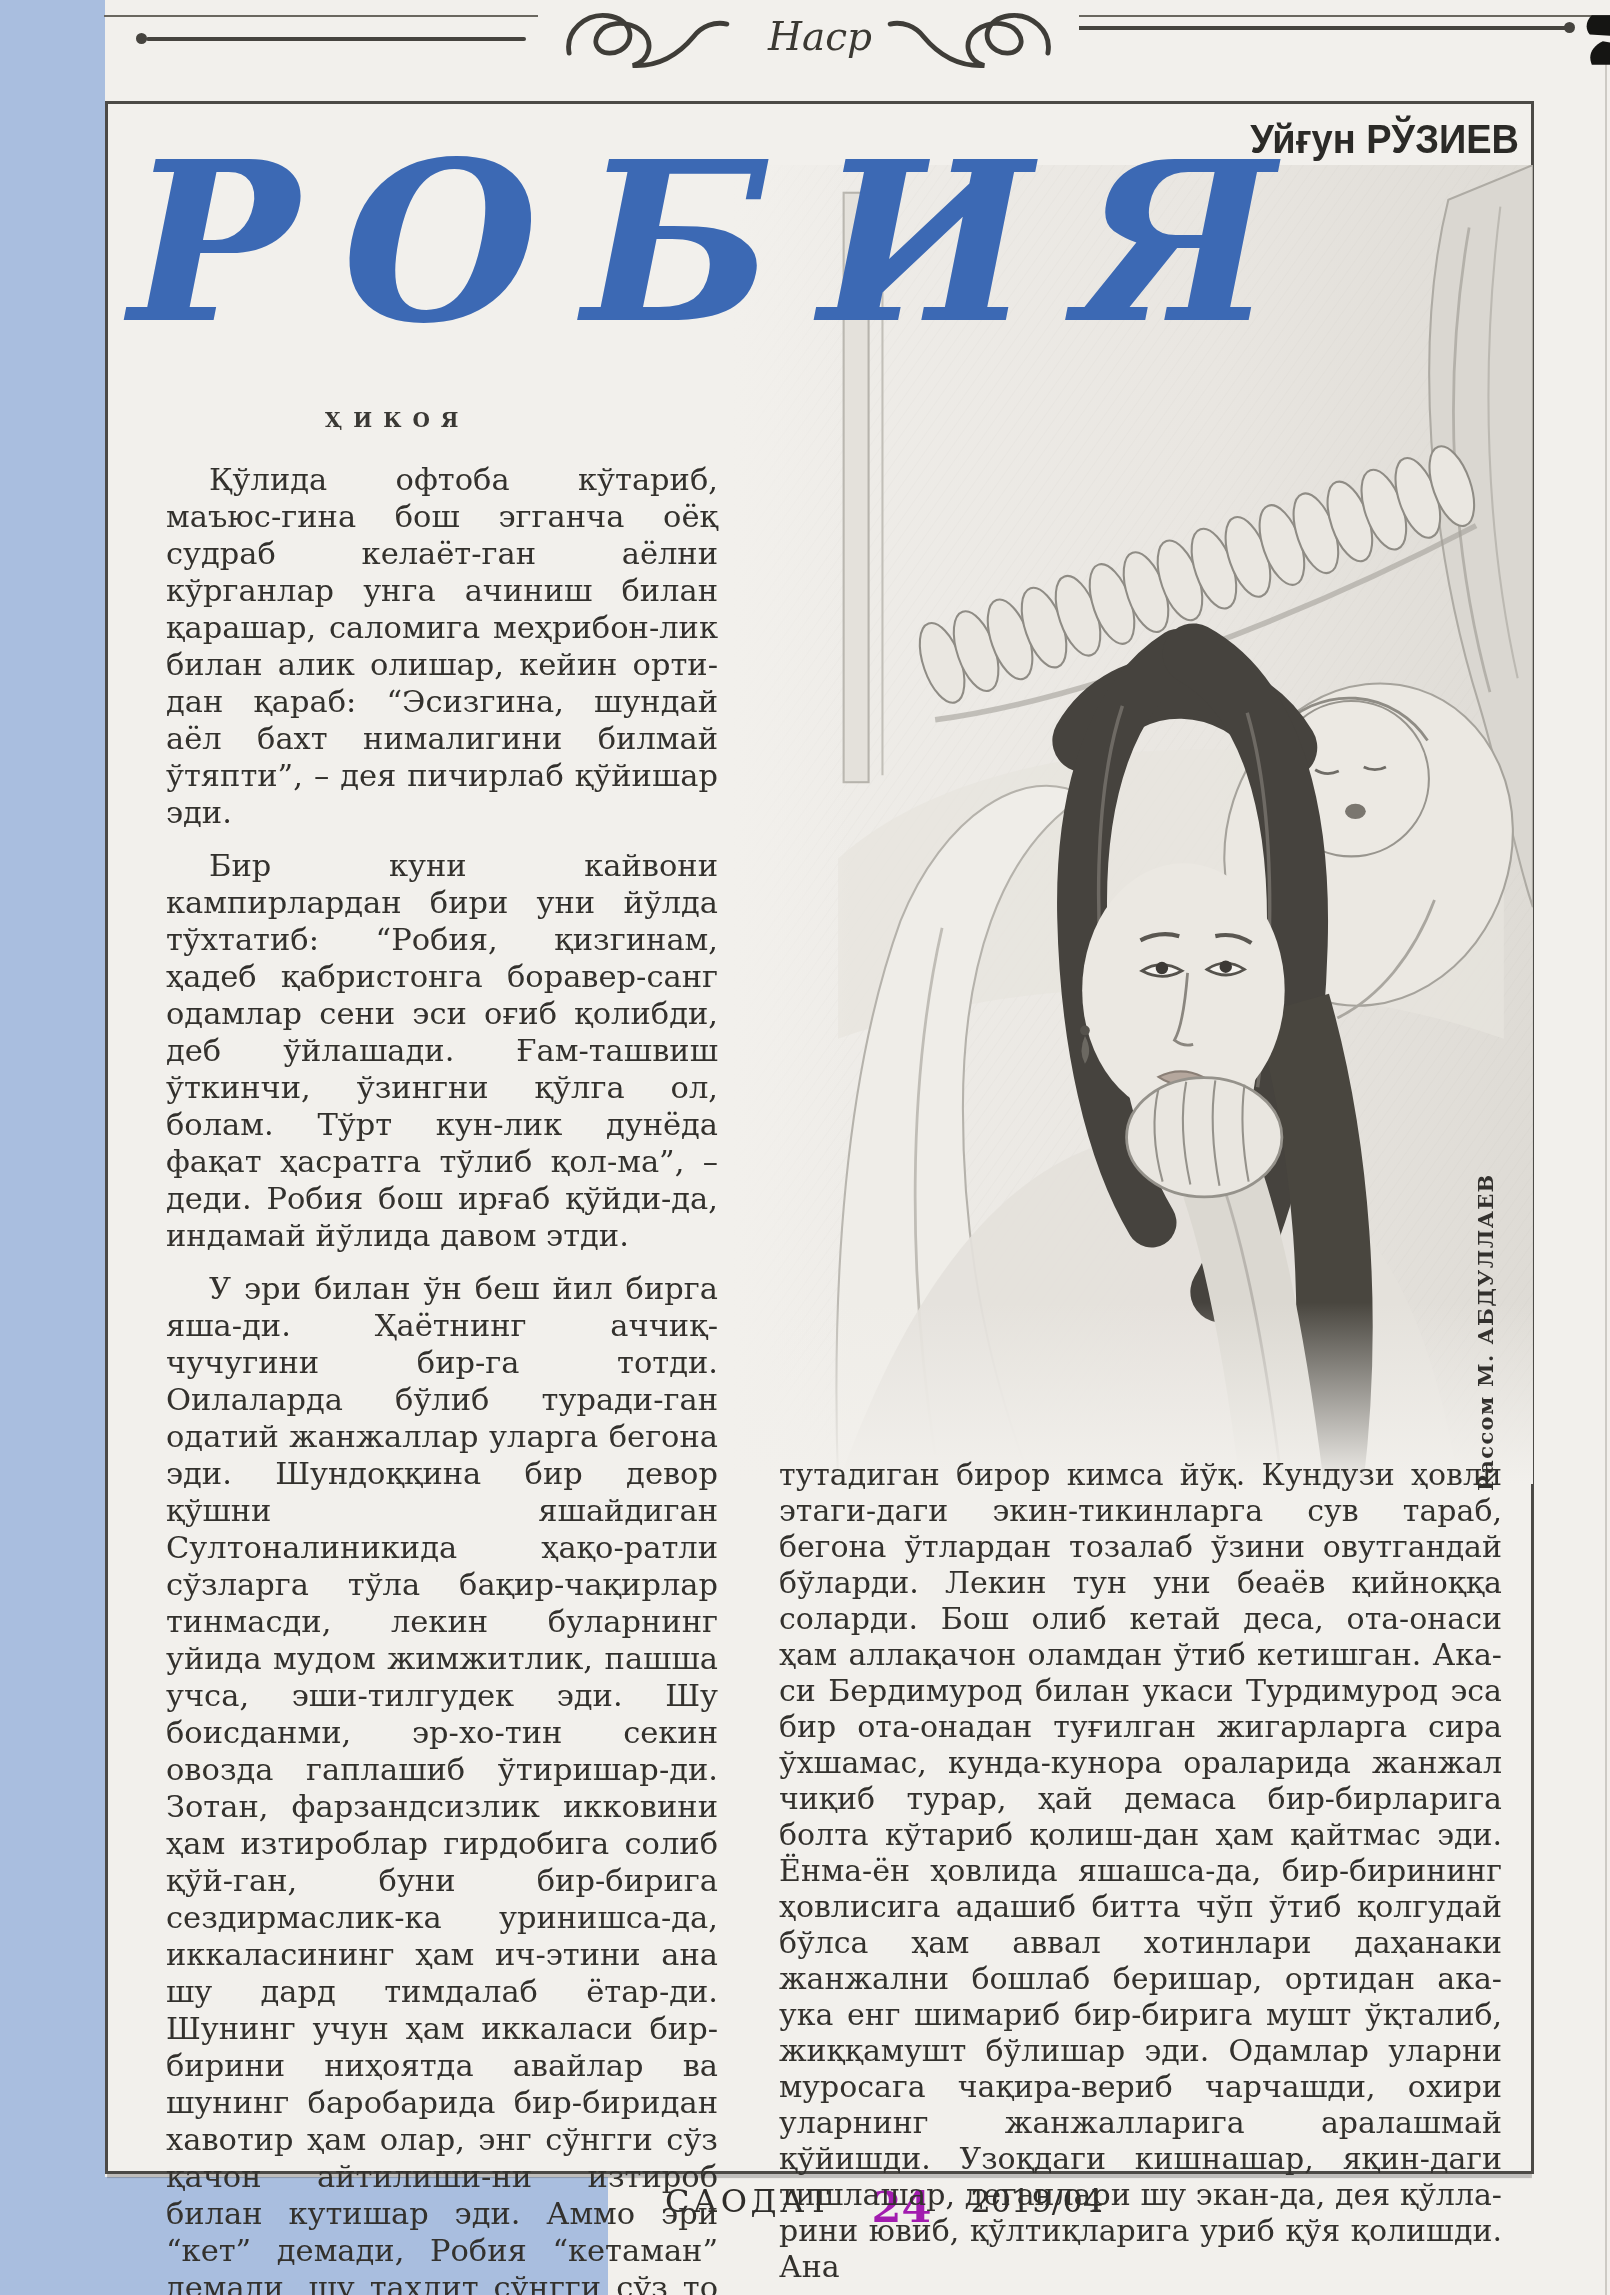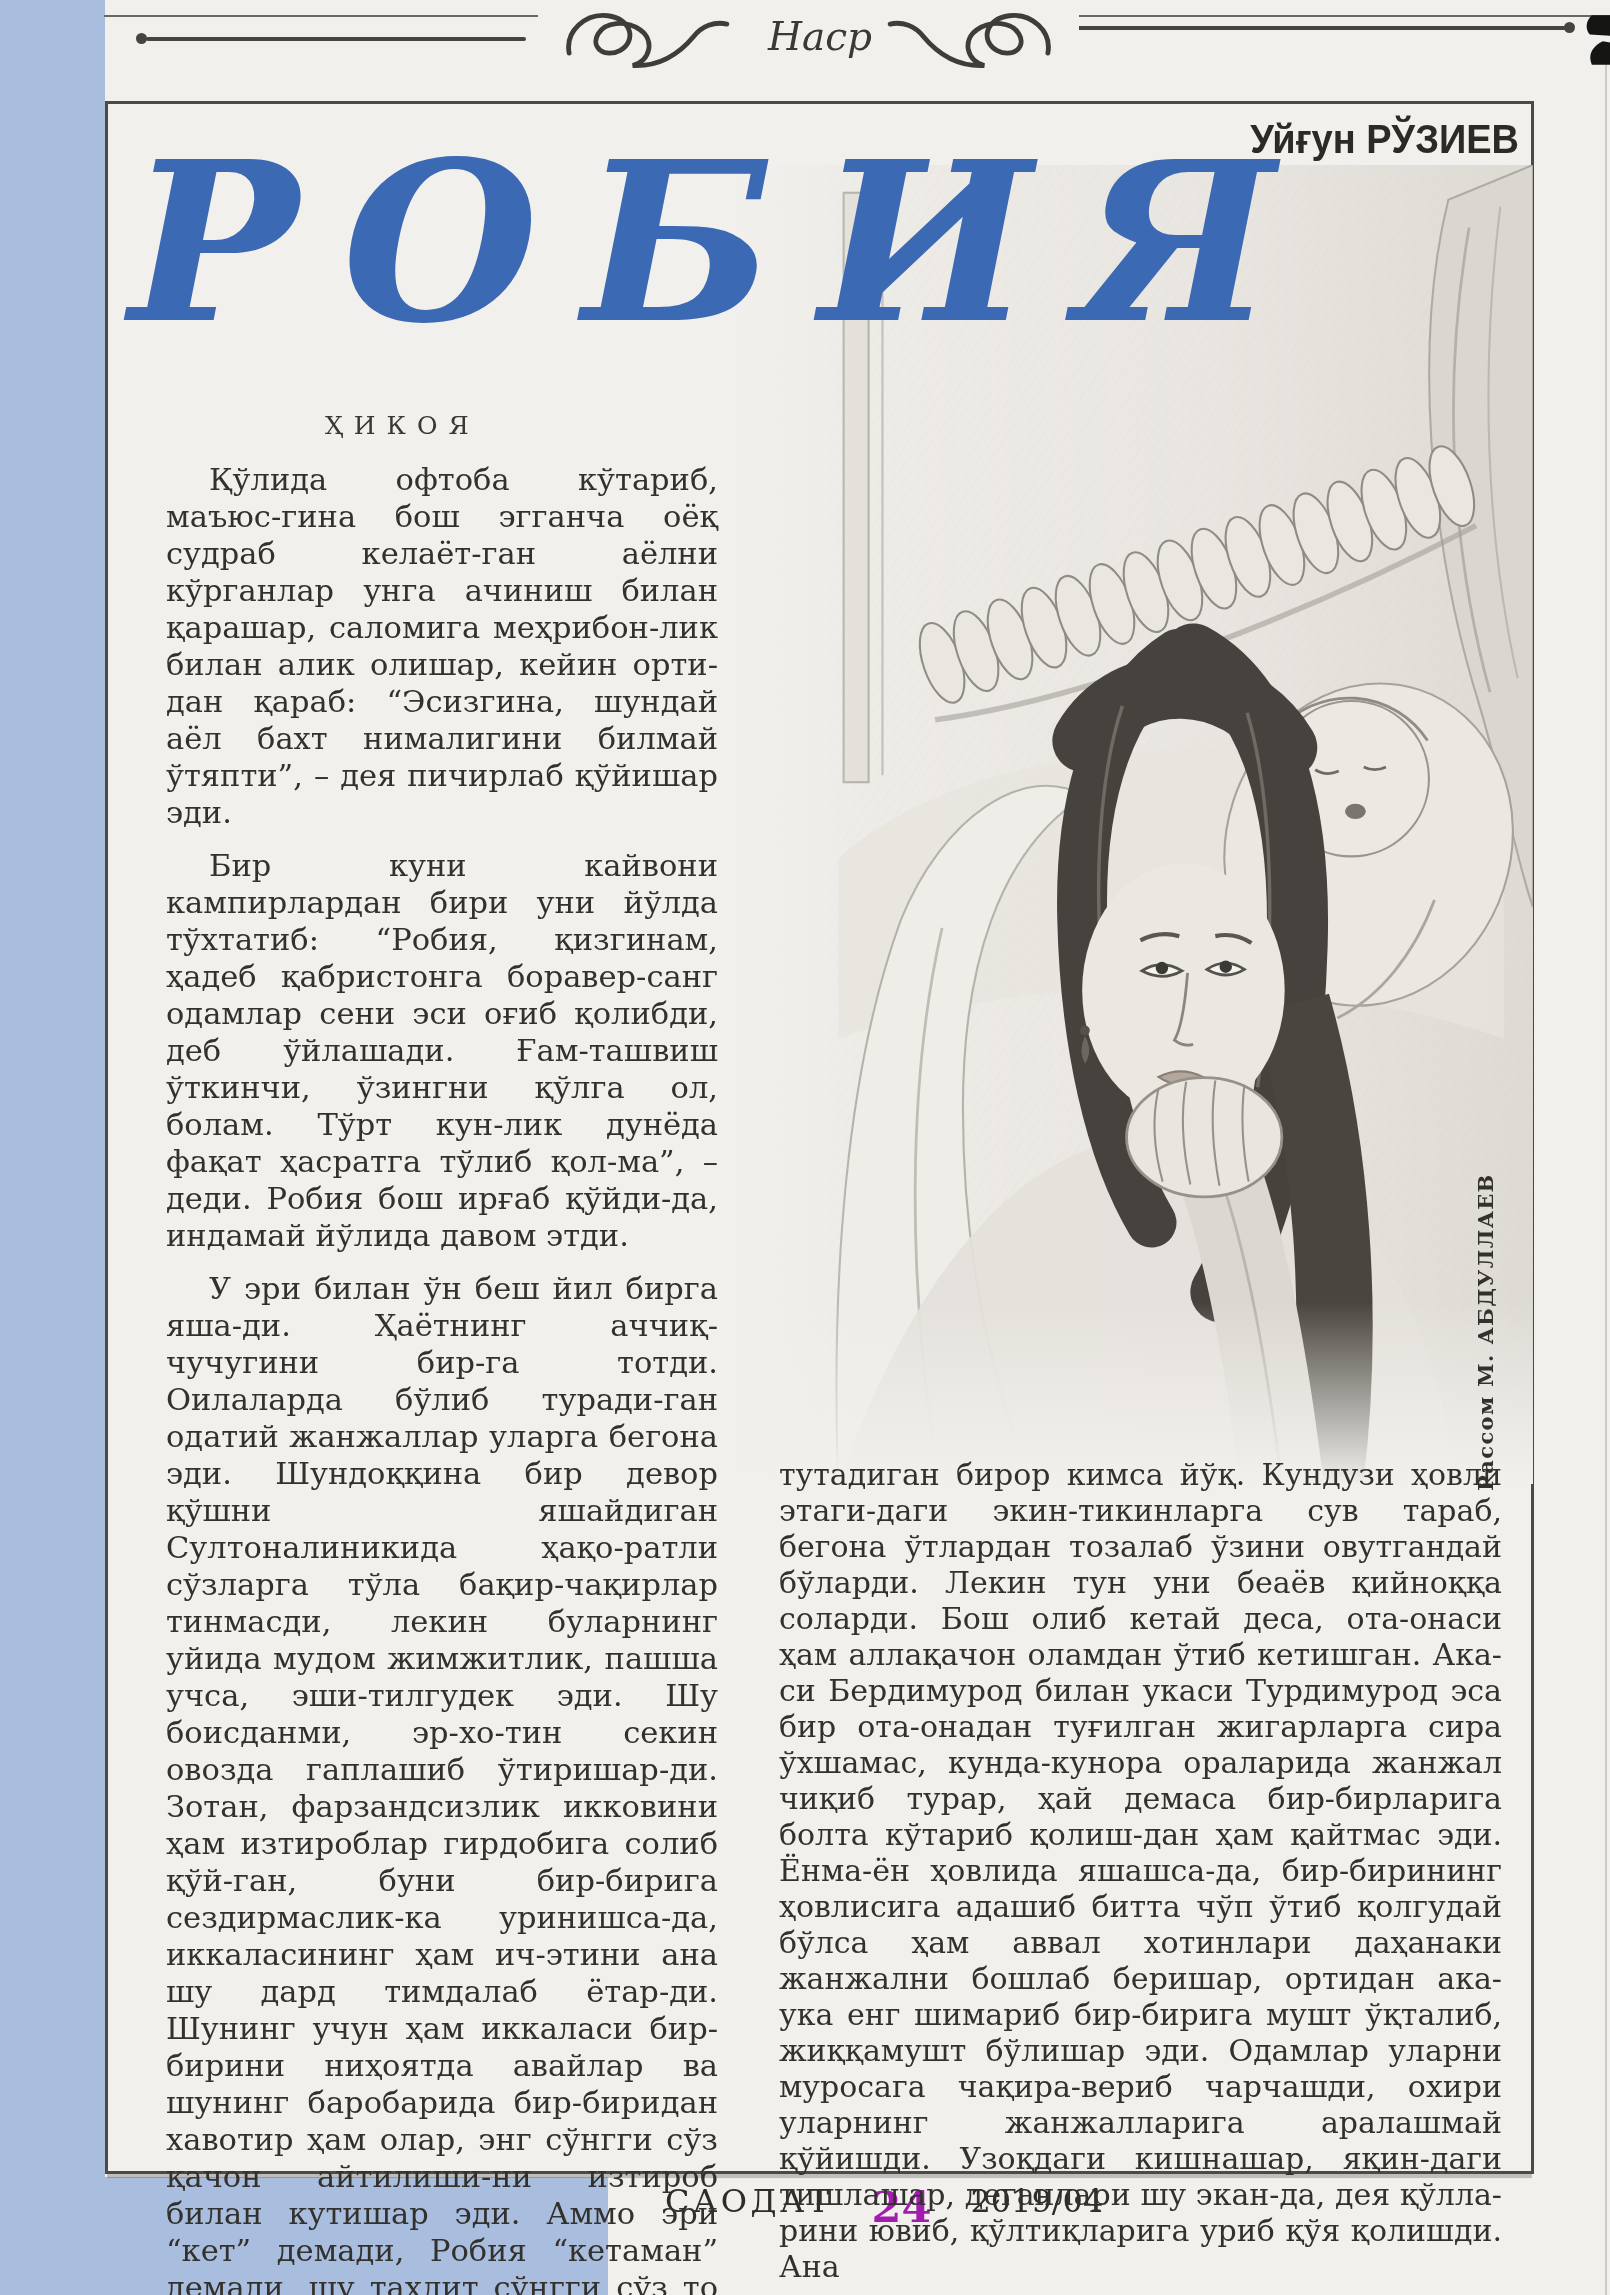--- a/index.html
+++ b/index.html
@@ -31,22 +31,22 @@
     font-weight:700;font-size:40px;color:#2b2a27;transform:scaleX(.95);transform-origin:right;
     white-space:nowrap;
   }
   .title{
     position:absolute;left:129px;top:132px;width:1221px;
     font-family:"DejaVu Serif",serif;font-style:italic;font-weight:700;
     font-size:221px;line-height:1;color:#3c69b4;letter-spacing:43px;white-space:nowrap;
     transform:scaleX(1.02);transform-origin:left;z-index:4;
   }
   .subtitle{
-    position:absolute;left:325px;top:401px;font-size:36px;letter-spacing:11px;
-    font-variant:small-caps;color:#3a3834;z-index:4;
+    position:absolute;left:325px;top:401px;font-size:28px;letter-spacing:11px;
+    font-variant:small-caps;color:#3a3834;z-index:4;font-weight:bold;
   }
   .illustration{position:absolute;left:734px;top:165px;width:799px;height:1319px;z-index:1;}
   .credit-vertical{
     position:absolute;left:1473px;top:1208px;height:283px;width:32px;
     writing-mode:vertical-rl;transform:rotate(180deg);
     font-weight:700;font-size:21px;letter-spacing:1.4px;color:#33312e;white-space:nowrap;z-index:5;
   }
   .col{position:absolute;text-align:justify;z-index:3;}
   .col p{margin:16px;text-indent:43px;}
   .col-left{left:150px;top:445px;width:584px;font-size:30.5px;line-height:37px;}

